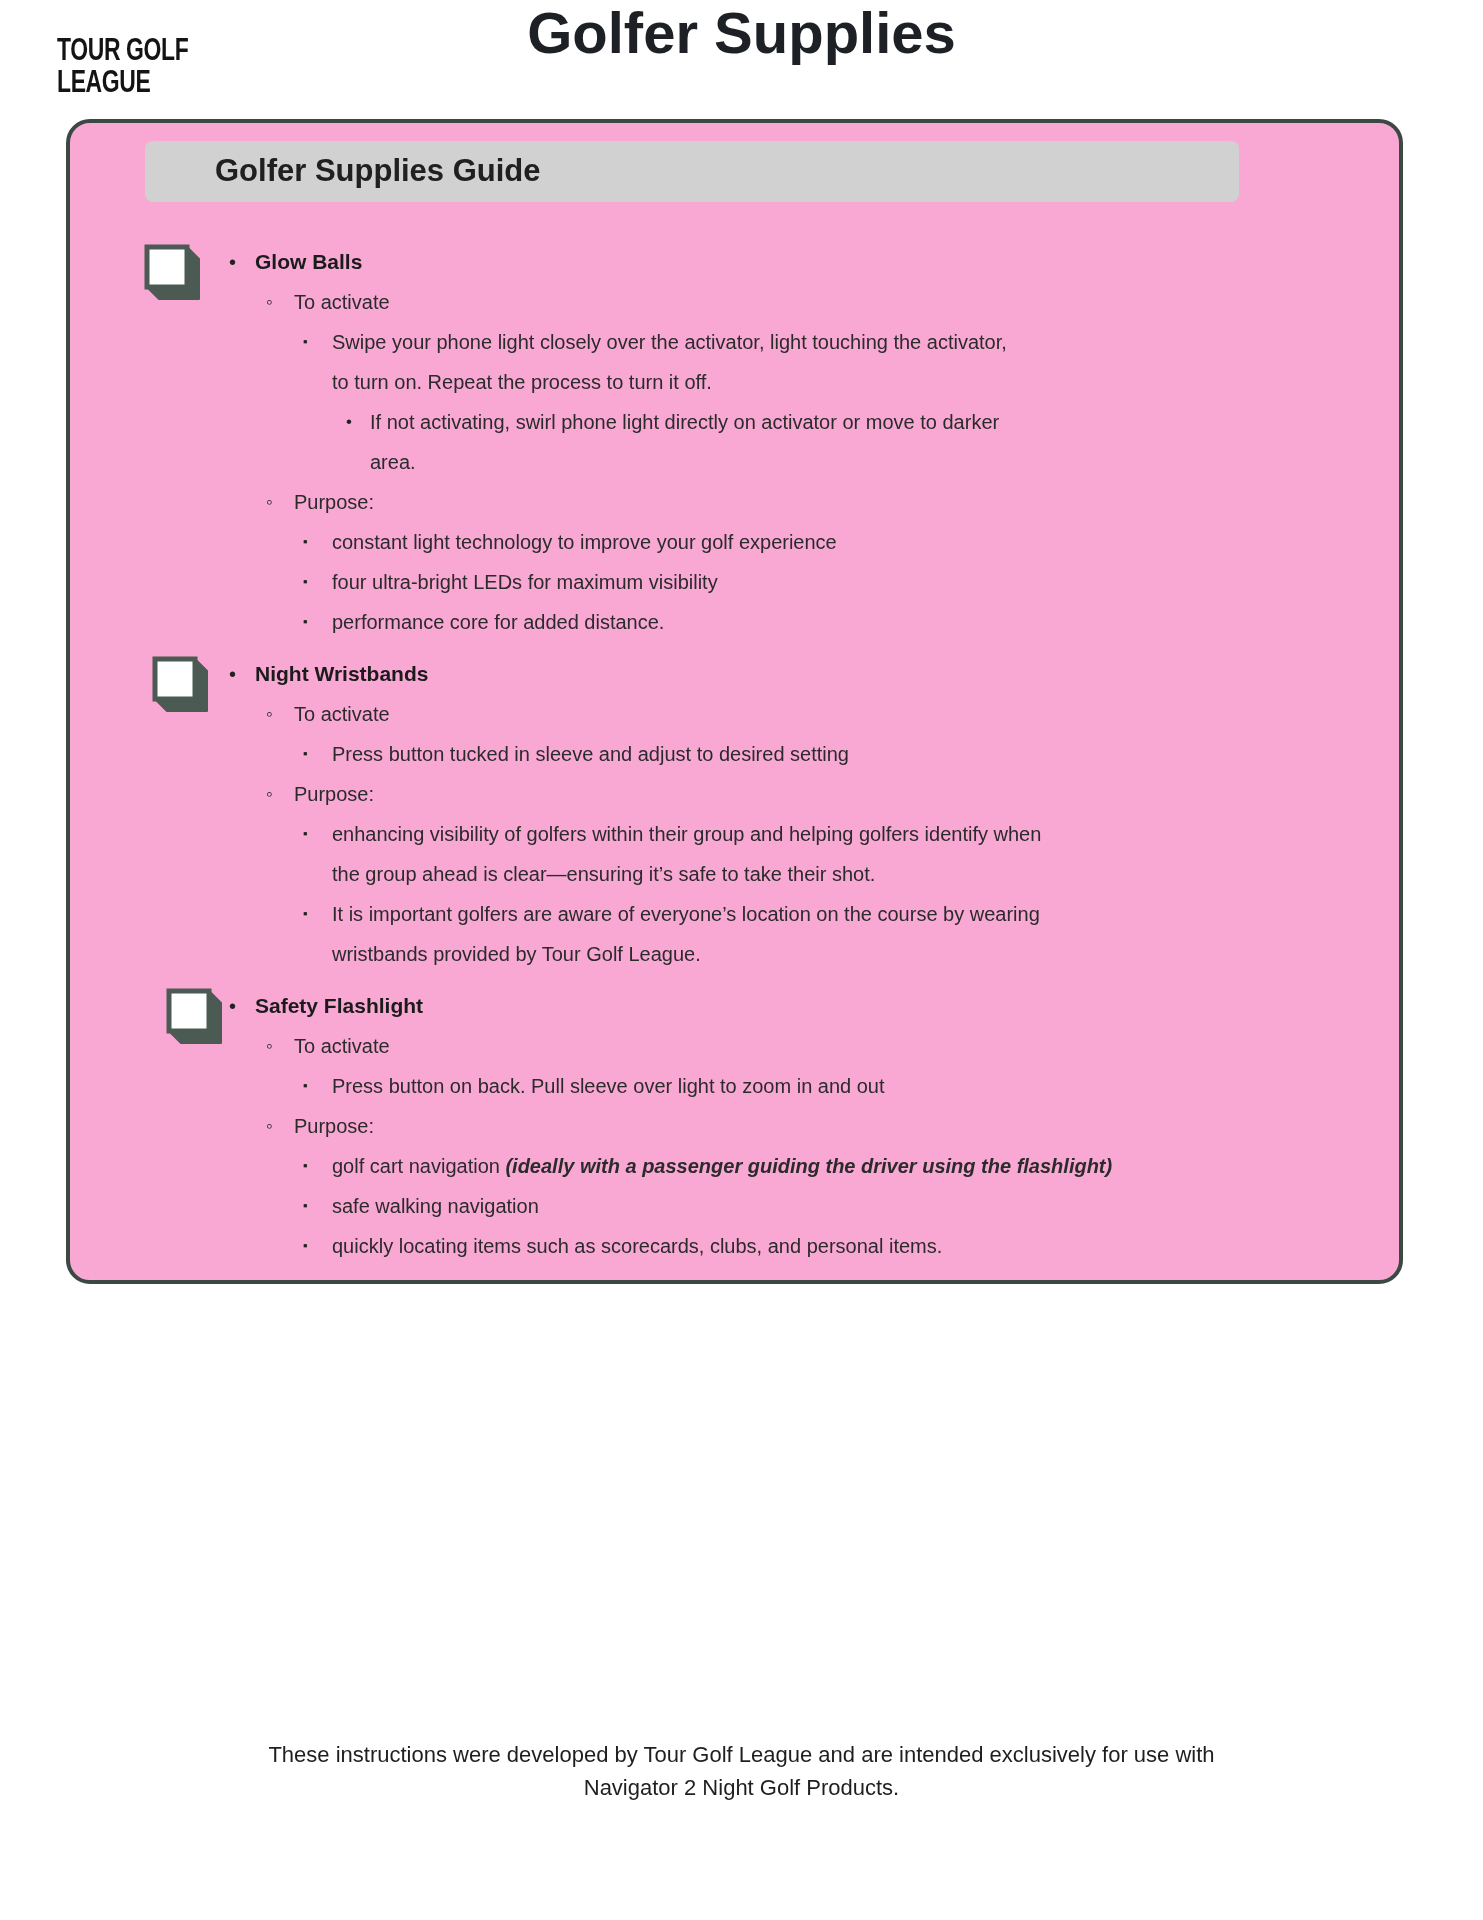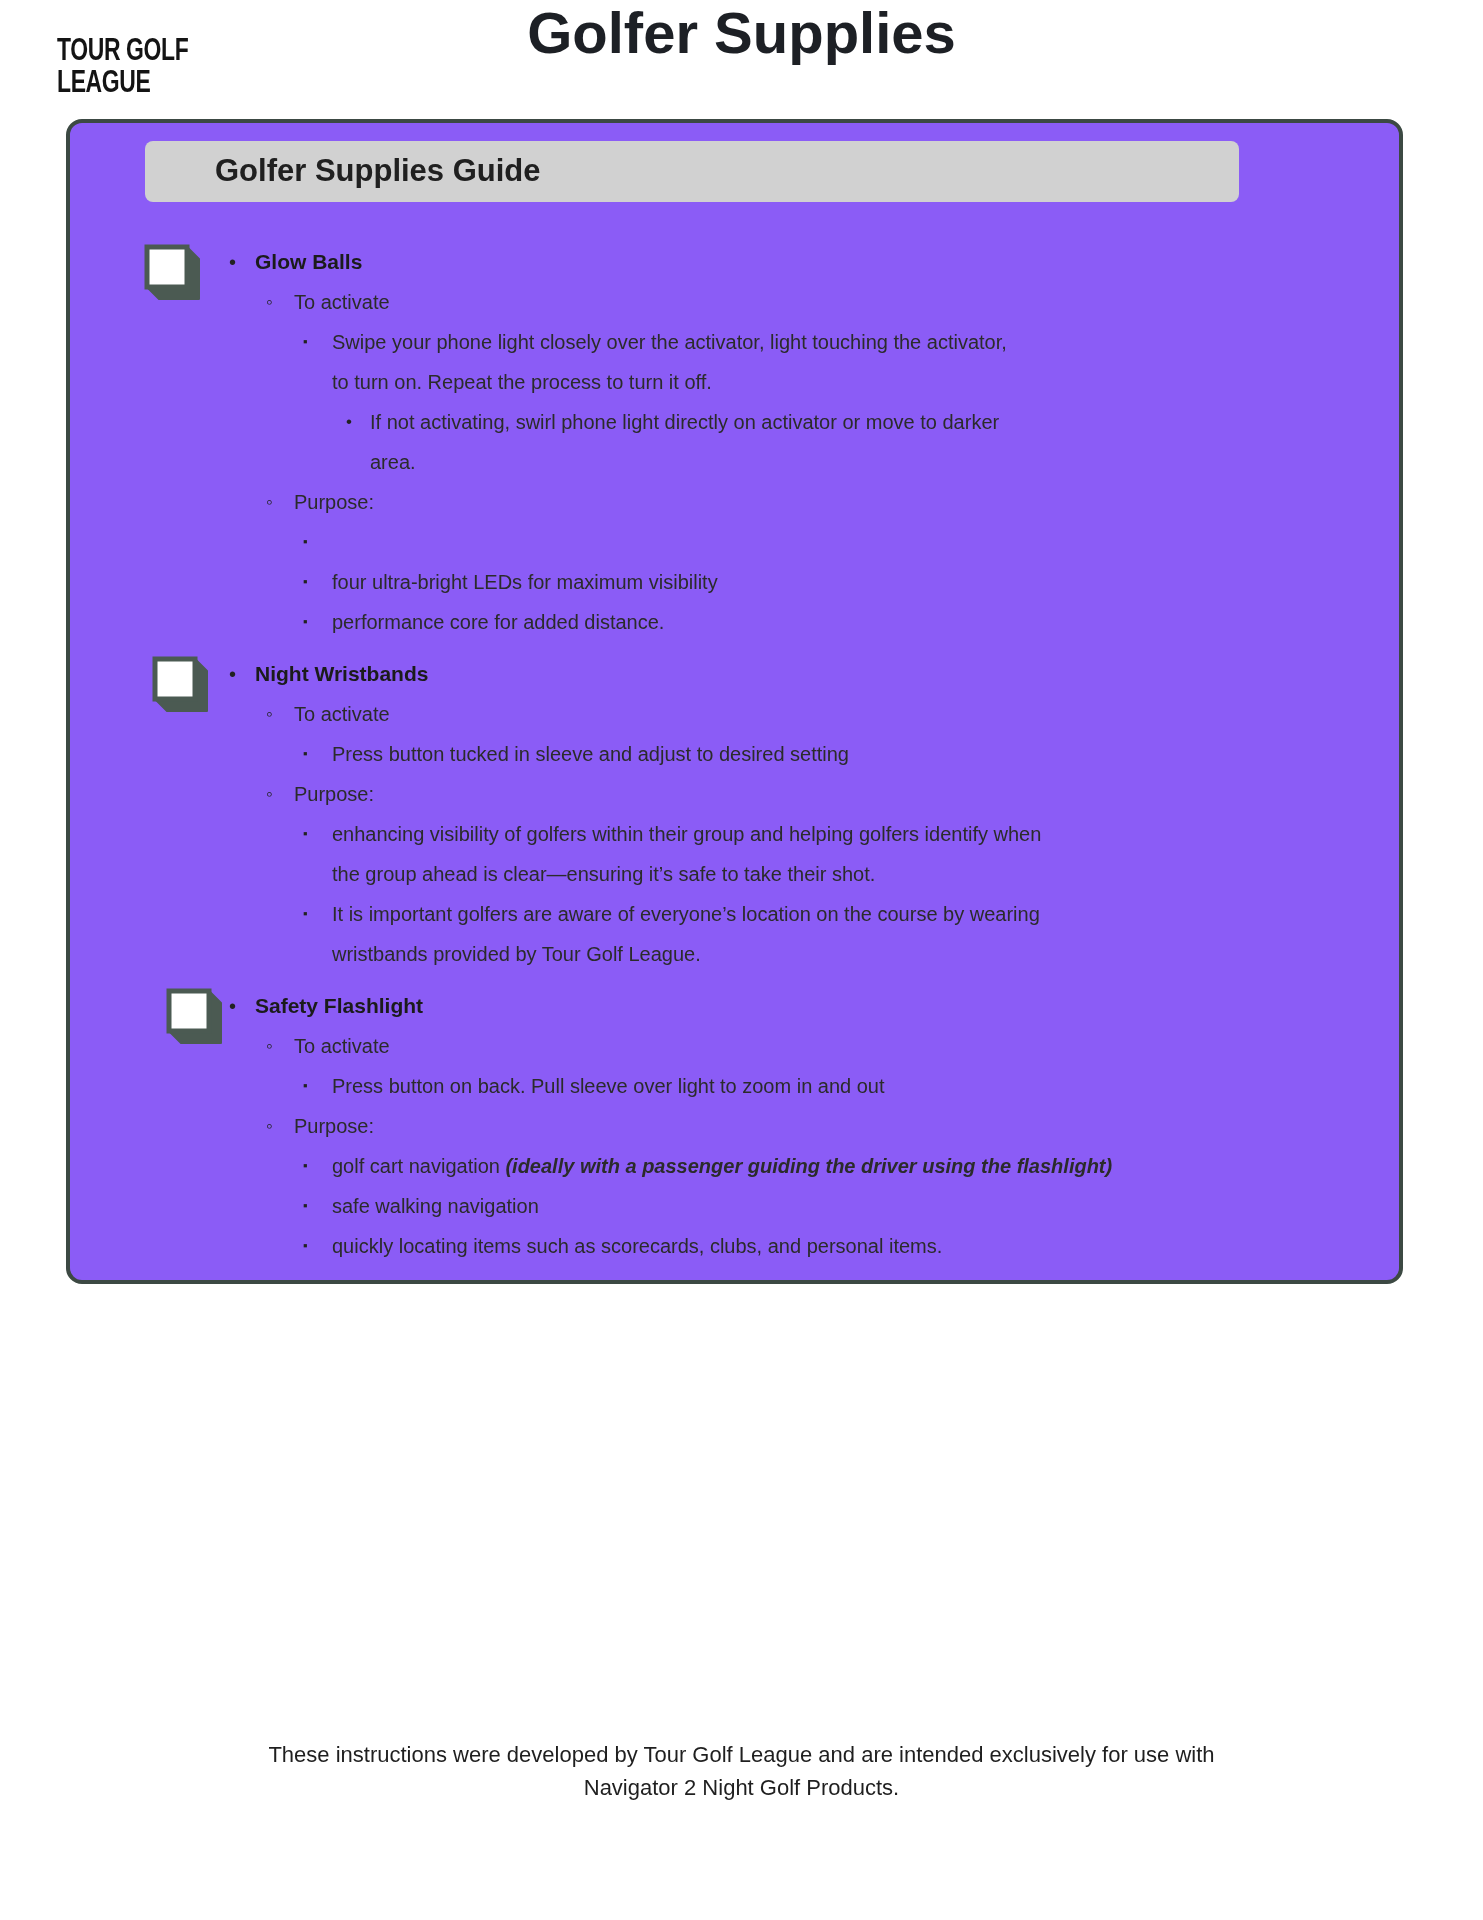--- a/index.html
+++ b/index.html
@@ -15,21 +15,21 @@
     letter-spacing:-0.5px; color:#141414;
     transform:scaleX(0.74); transform-origin:top left;
     white-space:pre-line;
   }
   .page-title {
     text-align:center;
     font-size:58px; font-weight:700; color:#1d2025; line-height:1.15;
   }
   .card {
     margin-left:66px; margin-top:52px; width:1337px;
-    border:4px solid #3c4943; border-radius:16px; background:#8b5cf6;
+    border:4px solid #3c4943; border-radius:24px; background:#f9a8d4;
     padding:18px 0 14px 0;
   }
   .header-bar {
     margin:0 160px 0 75px; height:61px; background:#d1d1d1;
     border-radius:8px; display:flex; align-items:center;
   }
   .header-bar .ht {
     padding-left:70px; font-size:31px; font-weight:700; color:#202020;
   }
   .content { padding:40px 40px 0 159px; }
@@ -103,20 +103,21 @@
             </div>
           </div>
         </div>
         <div class="row">
           <span class="m m2">◦</span>
           <span class="t">Purpose:</span>
         </div>
         <div class="pts">
           <div class="row">
             <span class="m m3">▪</span>
+            <span class="t">constant light technology to improve your golf experience</span>
           </div>
           <div class="row">
             <span class="m m3">▪</span>
             <span class="t">four ultra-bright LEDs for maximum visibility</span>
           </div>
           <div class="row">
             <span class="m m3">▪</span>
             <span class="t">performance core for added distance.</span>
           </div>
         </div>

